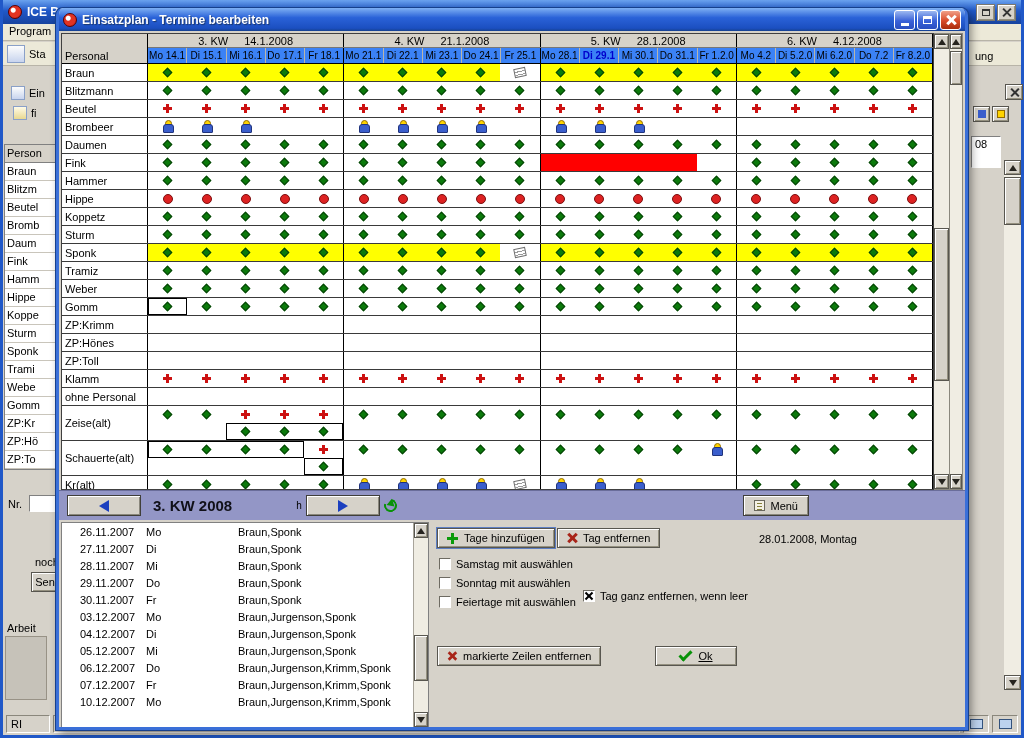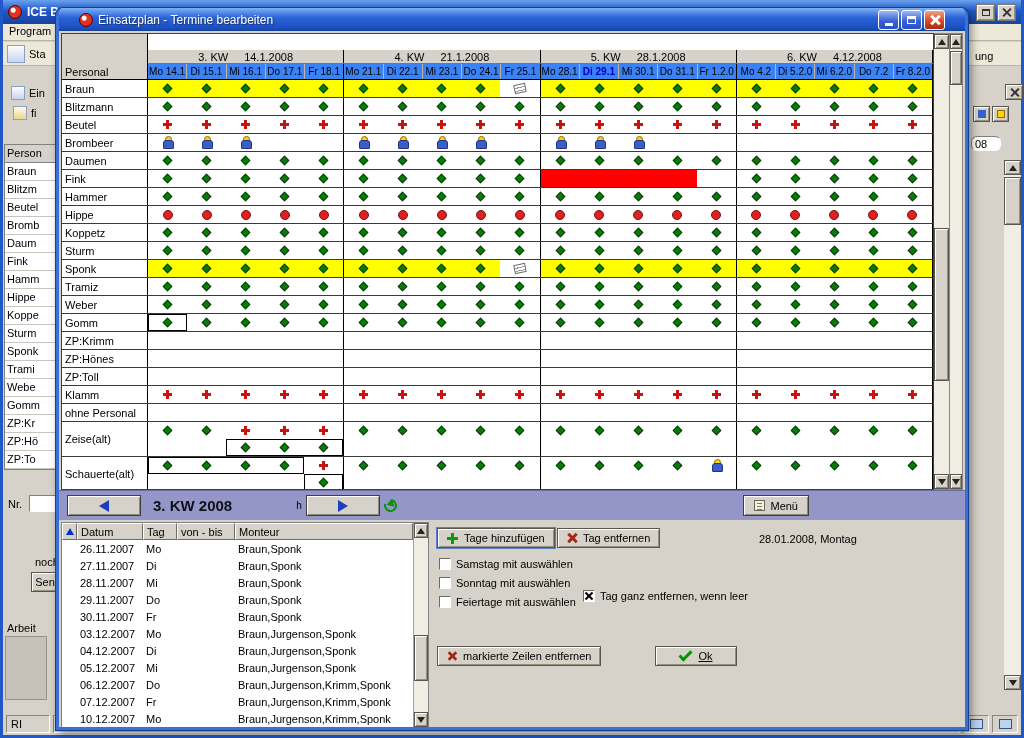--- a/index.html
+++ b/index.html
@@ -43,41 +43,41 @@
   .trough { flex:1; position:relative; }
   .thumb { position:absolute; left:0; right:0; background:#d6d2c9; border:1px solid #58564f; box-shadow:inset 1px 1px #fff, inset -1px -1px #94907f; }
   .tri-up { width:0;height:0;border-left:4px solid transparent;border-right:4px solid transparent;border-bottom:6px solid #26241f; }
   .tri-down { width:0;height:0;border-left:4px solid transparent;border-right:4px solid transparent;border-top:6px solid #26241f; }
 
   
   .dlg { position:absolute; left:56px; top:8px; width:912px; height:722px; background:#d6d2c9;
          border:3px solid #3a6fd8; border-top:none; border-radius:7px 7px 0 0; overflow:hidden;
          box-shadow:0 0 0 1px #16408c, 3px 4px 10px rgba(0,0,0,.45); }
   .titlebar { height:23px; background:linear-gradient(#7fb1f4,#2a62d8 42%,#1b4fc0 88%,#16418f);
-              display:flex; align-items:center; padding:0 20px; color:#fff; font-weight:normal; font-size:12px;
+              display:flex; align-items:center; padding:0 4px; color:#fff; font-weight:bold; font-size:12px;
               text-shadow:1px 1px 1px #1a3568; }
   .titlebar .ttl { flex:1; overflow:hidden; white-space:nowrap; }
   .tb-btn { width:21px; height:20px; border-radius:3px; border:1px solid #fff; display:flex; align-items:center; justify-content:center; margin-left:2px; }
   .btn-min,.btn-max { background:linear-gradient(#9cb8f0,#3a62d8 55%,#2a4ec0); }
   .btn-close { background:linear-gradient(#f0a088,#d84a28 55%,#a82c0c); }
   .gl-min { width:8px; height:3px; background:#fff; margin-top:9px; }
   .gl-max { width:9px; height:8px; border:1px solid #fff; border-top-width:3px; }
   .wxbars { position:relative; width:10px; height:10px; }
   .wxbars::before,.wxbars::after { content:''; position:absolute; left:4px; top:-1px; width:3px; height:12px; background:#fff; }
   .wxbars::before{ transform:rotate(45deg);} .wxbars::after{ transform:rotate(-45deg);}
 
   .dlg-body { height:699px; display:flex; flex-direction:column; }
 
   
   .grid-area { display:flex; margin:2px 2px 0 2px; height:457px; }
   .grid { flex:1; border:1px solid #404040; background:#fff; display:flex; flex-direction:column; overflow:hidden; }
   .grid-header { display:flex; border-bottom:1px solid #000; }
   .name-header { flex:0 0 86px; background:#d6d2c9; border-right:1px solid #000; display:flex; align-items:flex-end; padding:0 3px 1px; font-size:11px; }
   .weeks-header { flex:1; display:flex; flex-direction:column; }
-  .week-h-row { display:flex; height:14px; background:#d6d2c9; border-bottom:1px solid #777;margin-top:16px; }
+  .week-h-row { display:flex; height:14px; background:#d6d2c9; border-bottom:1px solid #777; }
   .wk-h { flex:1; display:flex; justify-content:center; align-items:center; gap:16px; border-right:1px solid #000; font-size:11px; overflow:hidden; white-space:nowrap;}
   .day-h-row { display:flex; height:15px; background:#3b82f6; }
   .wk-days { flex:1; display:flex; border-right:1px solid #000; }
   .day-h { flex:1 1 0; min-width:0; display:flex; justify-content:center; align-items:center; font-size:10px; white-space:nowrap; overflow:hidden; border-left:1px solid #b9b5aa; }
   .wk-days .day-h:first-child { border-left:none; }
   .day-h.sel { color:#0000cc; font-weight:bold; }
   .grid-body { flex:1; overflow:hidden; background:#fff; }
   .g-row { display:flex; border-bottom:1px solid #3a3a3a; }
   .g-name { flex:0 0 86px; border-right:1px solid #000; padding:0 3px; display:flex; align-items:center; background:#fff; overflow:hidden; white-space:nowrap; }
   .g-lines { flex:1; display:flex; flex-direction:column; }
@@ -215,21 +215,21 @@
 
     <span class="mini-btn" style="left:1002px;top:84px;width:18px;height:16px;">
         <span class="xbars"></span>
       </span>
     <span class="mini-btn" style="left:970px;top:106px;width:17px;height:16px;">
         <span style="width:8px;height:8px;background:#3a5ecc;display:block;"></span>
       </span>
     <span class="mini-btn" style="left:989px;top:106px;width:17px;height:16px;">
         <span style="width:8px;height:8px;background:#ffd400;border:1px solid #916b00;display:block;"></span>
       </span>
-    <span class="frag sunken" style="left:968px;top:136px;width:30px;height:15px;padding:1px 3px;border-radius:6px;">08</span>
+    <span class="frag sunken" style="left:968px;top:136px;width:30px;height:32px;padding:1px 3px;">08</span>
 
     <div class="vsb" style="position:absolute;left:1001px;top:160px;width:17px;height:530px;">
       <div class="sbtn">
           <span class="tri-up"></span>
         </div>
       <div class="trough">
           <div class="thumb" style="top:2px;height:48px;"></div>
         </div>
       <div class="sbtn">
           <span class="tri-down"></span>
@@ -1883,29 +1883,20 @@
         <span class="refresh"></span>
         <span class="nav-btn menu-btn">
           <span class="menu-ico"></span>
           <span>Menü</span>
         </span>
       </div>
 
       <div class="bottom">
         <div class="list-pane">
           <div class="list-main">
-            <div class="list-header" id="listHeader">
-                <div class="lh-cell c-lead">
-                  <div class="sort-tri"></div>
-                </div>
-                <div class="lh-cell c-datum">Datum</div>
-                <div class="lh-cell c-tag">Tag</div>
-                <div class="lh-cell c-von">von - bis</div>
-                <div class="lh-cell c-mont">Monteur</div>
-              </div>
             <div class="list-rows" id="listRows">
                 <div class="list-row">
                   <span class="c-lead"></span>
                   <span class="c-datum">26.11.2007</span>
                   <span class="c-tag">Mo</span>
                   <span class="c-von"></span>
                   <span class="c-mont">Braun,Sponk</span>
                 </div>
                 <div class="list-row">
                   <span class="c-lead"></span>

